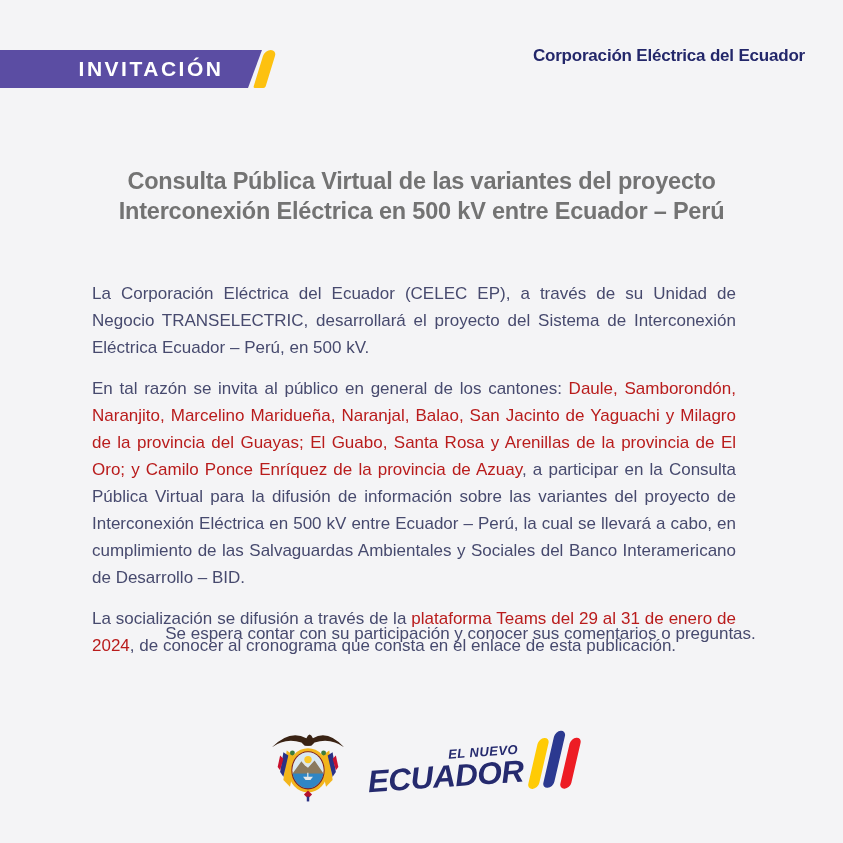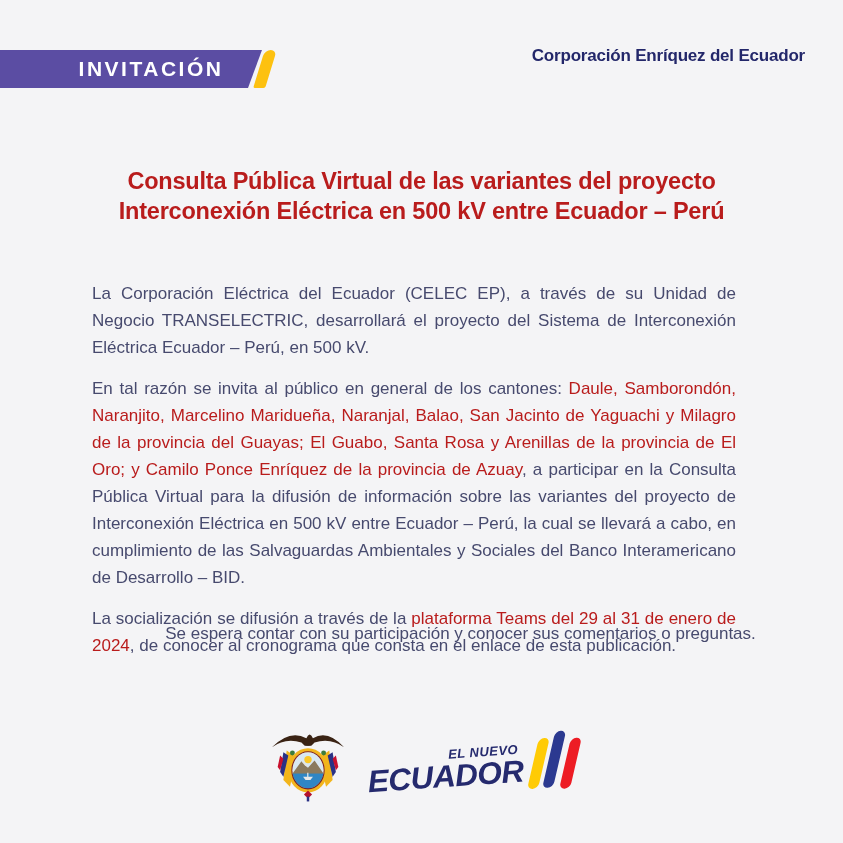--- a/index.html
+++ b/index.html
@@ -35,21 +35,21 @@
   .header-right{
     position:absolute;top:44px;right:38px;
     text-align:right;
     color:#23276a;font-weight:bold;font-size:17px;line-height:24px;
     letter-spacing:-0.2px;
   }
   
   .title{
     position:absolute;top:166px;left:0;width:100%;
     text-align:center;
-    color:#b91c1c;font-weight:bold;font-size:23.5px;line-height:30px;
+    color:#737373;font-weight:bold;font-size:23.5px;line-height:30px;
     letter-spacing:-0.2px;
   }
   
   .body-text{
     position:absolute;top:280px;left:92px;width:644px;
     color:#474a6e;font-size:17px;line-height:27px;
     text-align:justify;
   }
   .body-text p{margin:0 0 14px 0;}
   .seg-bold{font-weight:normal;color:#b91c1c;}
@@ -92,21 +92,21 @@
 <body>
 
 <div class="page" style="background: rgb(244, 244, 246);">
 
   <div class="banner" style="background: rgb(91, 77, 163);">
     <span class="banner-label">INVITACIÓN</span>
   </div>
   <div class="banner-slash" style="background: rgb(253, 193, 16);"></div>
 
   <div class="header-right">
-    <div>Corporación Enríquez del Ecuador</div>
+    <div>Corporación Eléctrica del Ecuador</div>
   </div>
 
   <div class="title">
     <div>Consulta Pública Virtual de las variantes del proyecto</div>
     <div>Interconexión Eléctrica en 500 kV entre Ecuador – Perú</div>
   </div>
 
   <div class="body-text">
     <p><span>La Corporación Eléctrica del Ecuador (CELEC EP), a través de su Unidad de Negocio TRANSELECTRIC, desarrollará el proyecto del Sistema de Interconexión Eléctrica Ecuador – Perú, en 500 kV.</span></p>
     <p><span>En tal razón se invita al público en general de los cantones: </span><span class="seg-bold">Daule, Samborondón, Naranjito, Marcelino Maridueña, Naranjal, Balao, San Jacinto de Yaguachi y Milagro de la provincia del Guayas; El Guabo, Santa Rosa y Arenillas de la provincia de El Oro; y Camilo Ponce Enríquez de la provincia de Azuay</span><span>, a participar en la Consulta Pública Virtual para la difusión de información sobre las variantes del proyecto de Interconexión Eléctrica en 500 kV entre Ecuador – Perú, la cual se llevará a cabo, en cumplimiento de las Salvaguardas Ambientales y Sociales del Banco Interamericano de Desarrollo – BID.</span></p>

